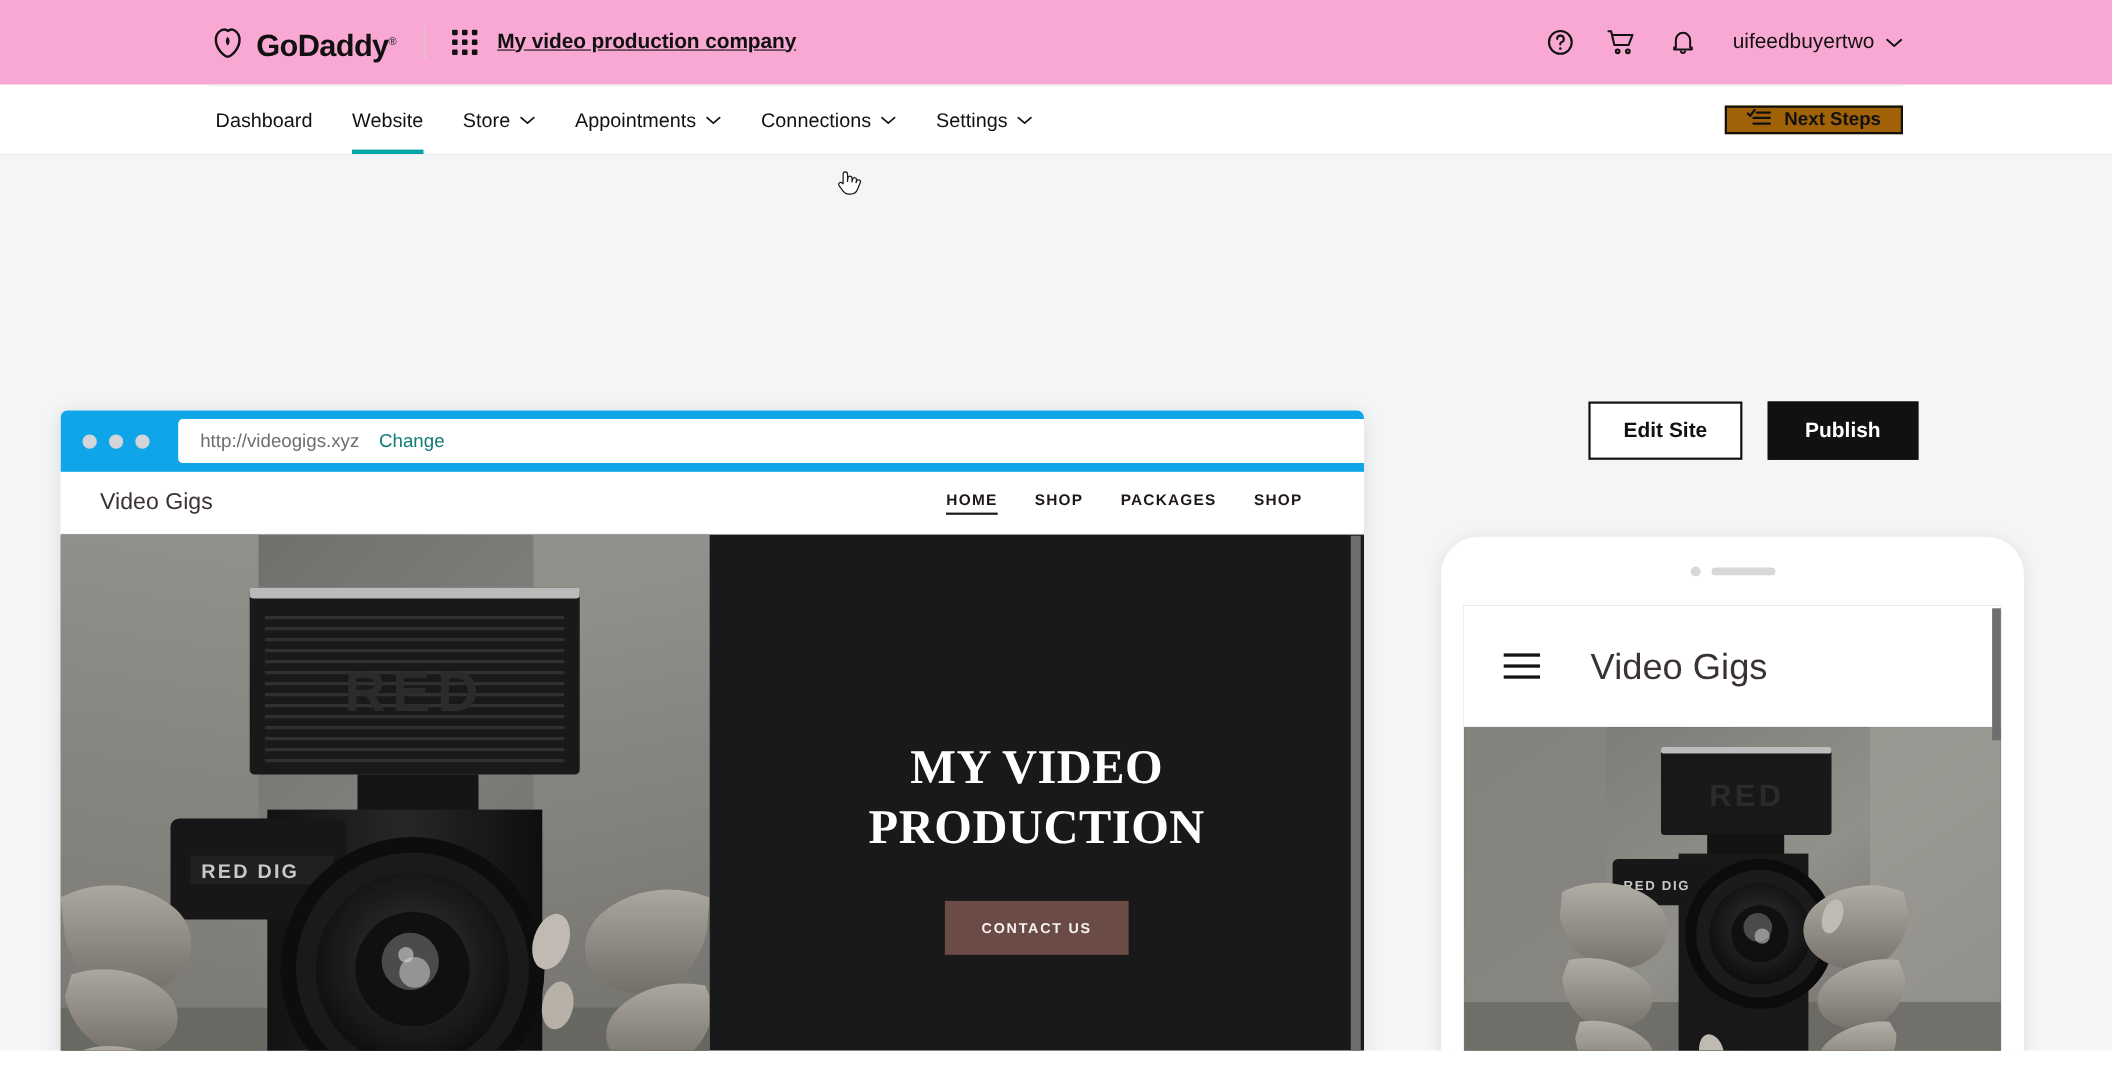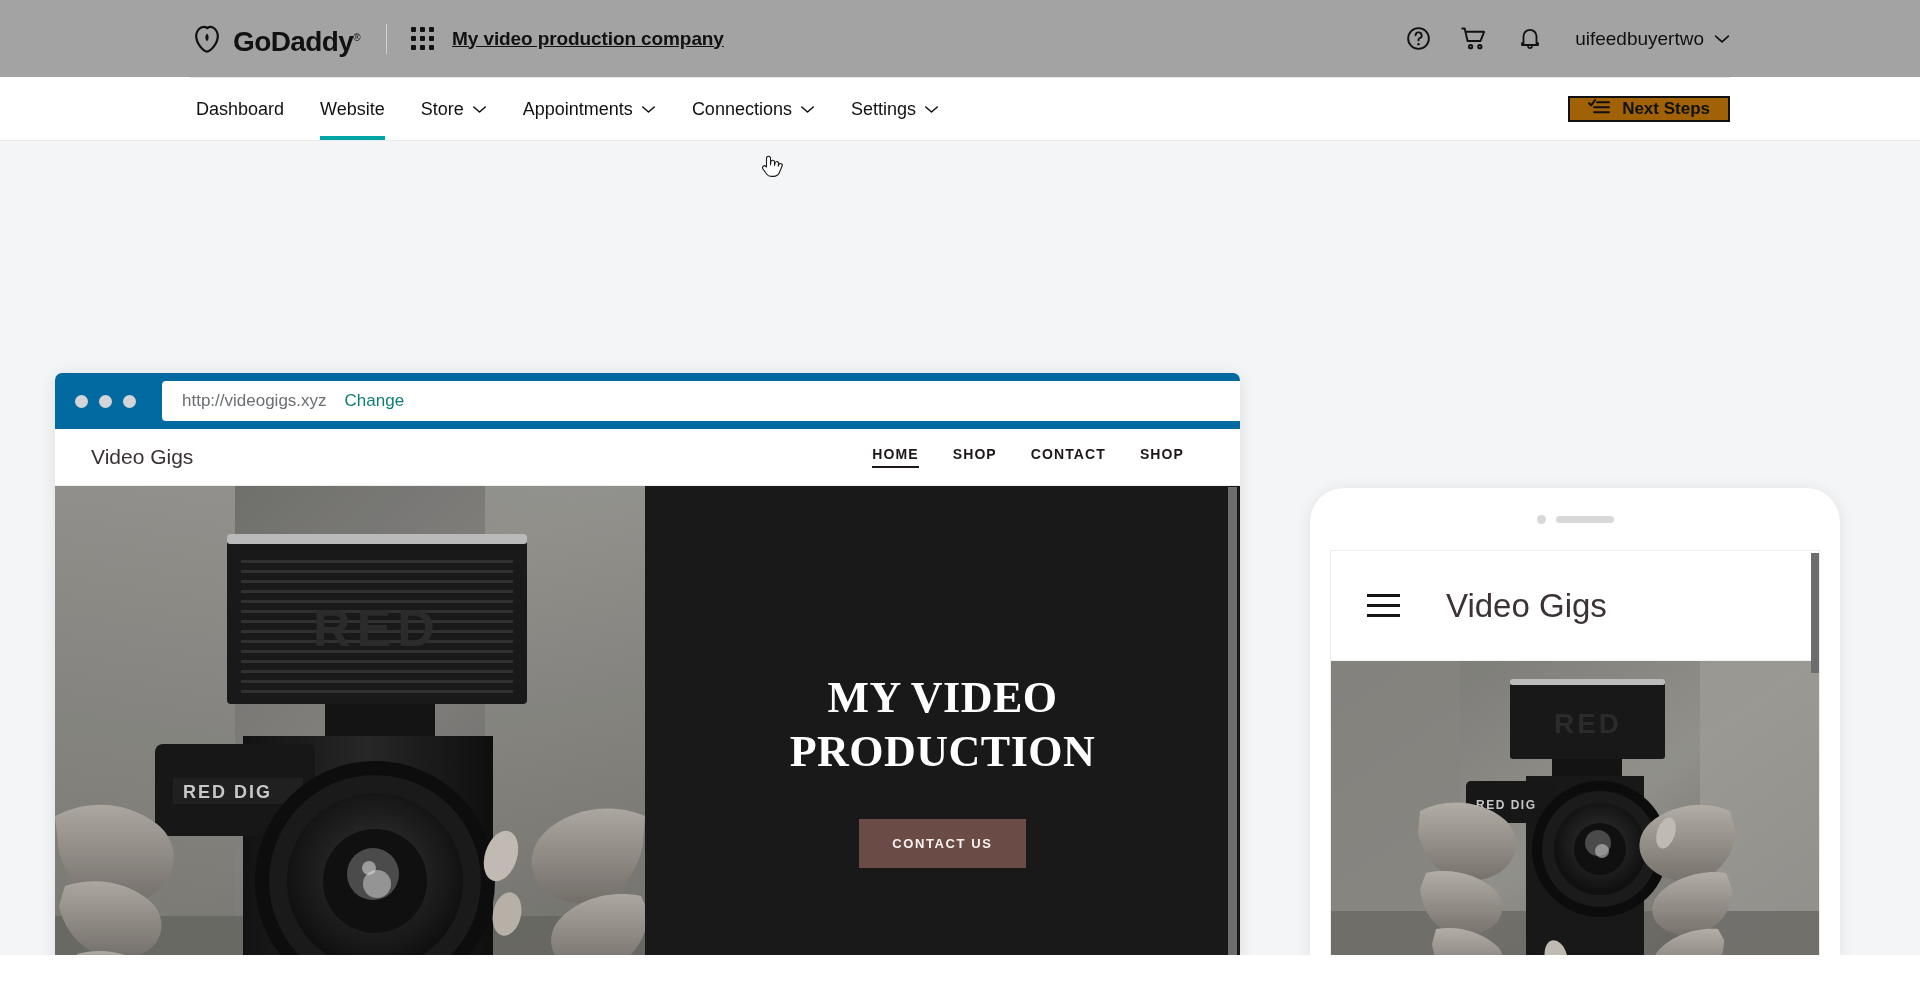--- a/index.html
+++ b/index.html
@@ -9,21 +9,21 @@
     height: 984px;
     overflow: hidden;
     background: #ffffff;
     font-family: "Liberation Sans", sans-serif;
     -webkit-font-smoothing: antialiased;
   }
 
   
   .venture-header {
     height: 77px;
-    background: #a3a3a3;
+    background: #f9a8d4;
     display: flex;
     align-items: center;
     padding: 0 190px 0 190px;
     position: relative;
   }
   .brand-block {
     display: flex;
     align-items: center;
     gap: 0;
   }
@@ -169,21 +169,21 @@
     top: 232px;
     width: 1185px;
     height: 740px;
     background: #ffffff;
     border-radius: 7px 7px 0 0;
     box-shadow: 0 2px 16px rgba(0,0,0,0.10);
     overflow: hidden;
   }
   .browser-chrome {
     height: 56px;
-    background: #0369a1;
+    background: #0ea5e9;
     display: flex;
     align-items: center;
     padding-left: 20px;
   }
   .dots { display: flex; gap: 11px; margin-right: 26px; }
   .dots i { width: 13px; height: 13px; border-radius: 50%; background: #d3d6d8; display:block; }
   .urlbar {
     flex: 1;
     height: 40px;
     background: #ffffff;
@@ -481,21 +481,21 @@
         <span class="url-text">http://videogigs.xyz</span>
         <span class="url-change">Change</span>
       </div>
     </div>
 
     <div class="site-nav">
       <span class="site-logo">Video Gigs</span>
       <span class="site-links">
         <span class="site-link active">HOME</span>
         <span class="site-link">SHOP</span>
-        <span class="site-link">CONTACT</span>
+        <span class="site-link">PACKAGES</span>
         <span class="site-link">SHOP</span>
       </span>
     </div>
 
     <div class="hero">
       <div class="hero-img">
         <div class="photo">
           <svg viewBox="0 0 590 627" preserveAspectRatio="xMidYMid slice" aria-hidden="true">
             <defs>
               <linearGradient id="bgG" x1="0" y1="0" x2="1" y2="1">
@@ -590,20 +590,24 @@
           <div>MY VIDEO</div>
           <div>PRODUCTION</div>
         </div>
         <button class="hero-cta">CONTACT US</button>
       </div>
     </div>
 
     <div class="desk-scroll"></div>
   </div>
 
+  <div class="site-actions">
+    <button class="btn-edit">Edit Site</button>
+    <button class="btn-publish">Publish</button>
+  </div>
 
   <div class="phone">
     <div class="phone-notch">
       <span class="notch-dot"></span>
         <span class="notch-bar"></span>
     </div>
     <div class="phone-screen">
       <div class="m-nav">
         <span class="hamburger">
             <i></i>

